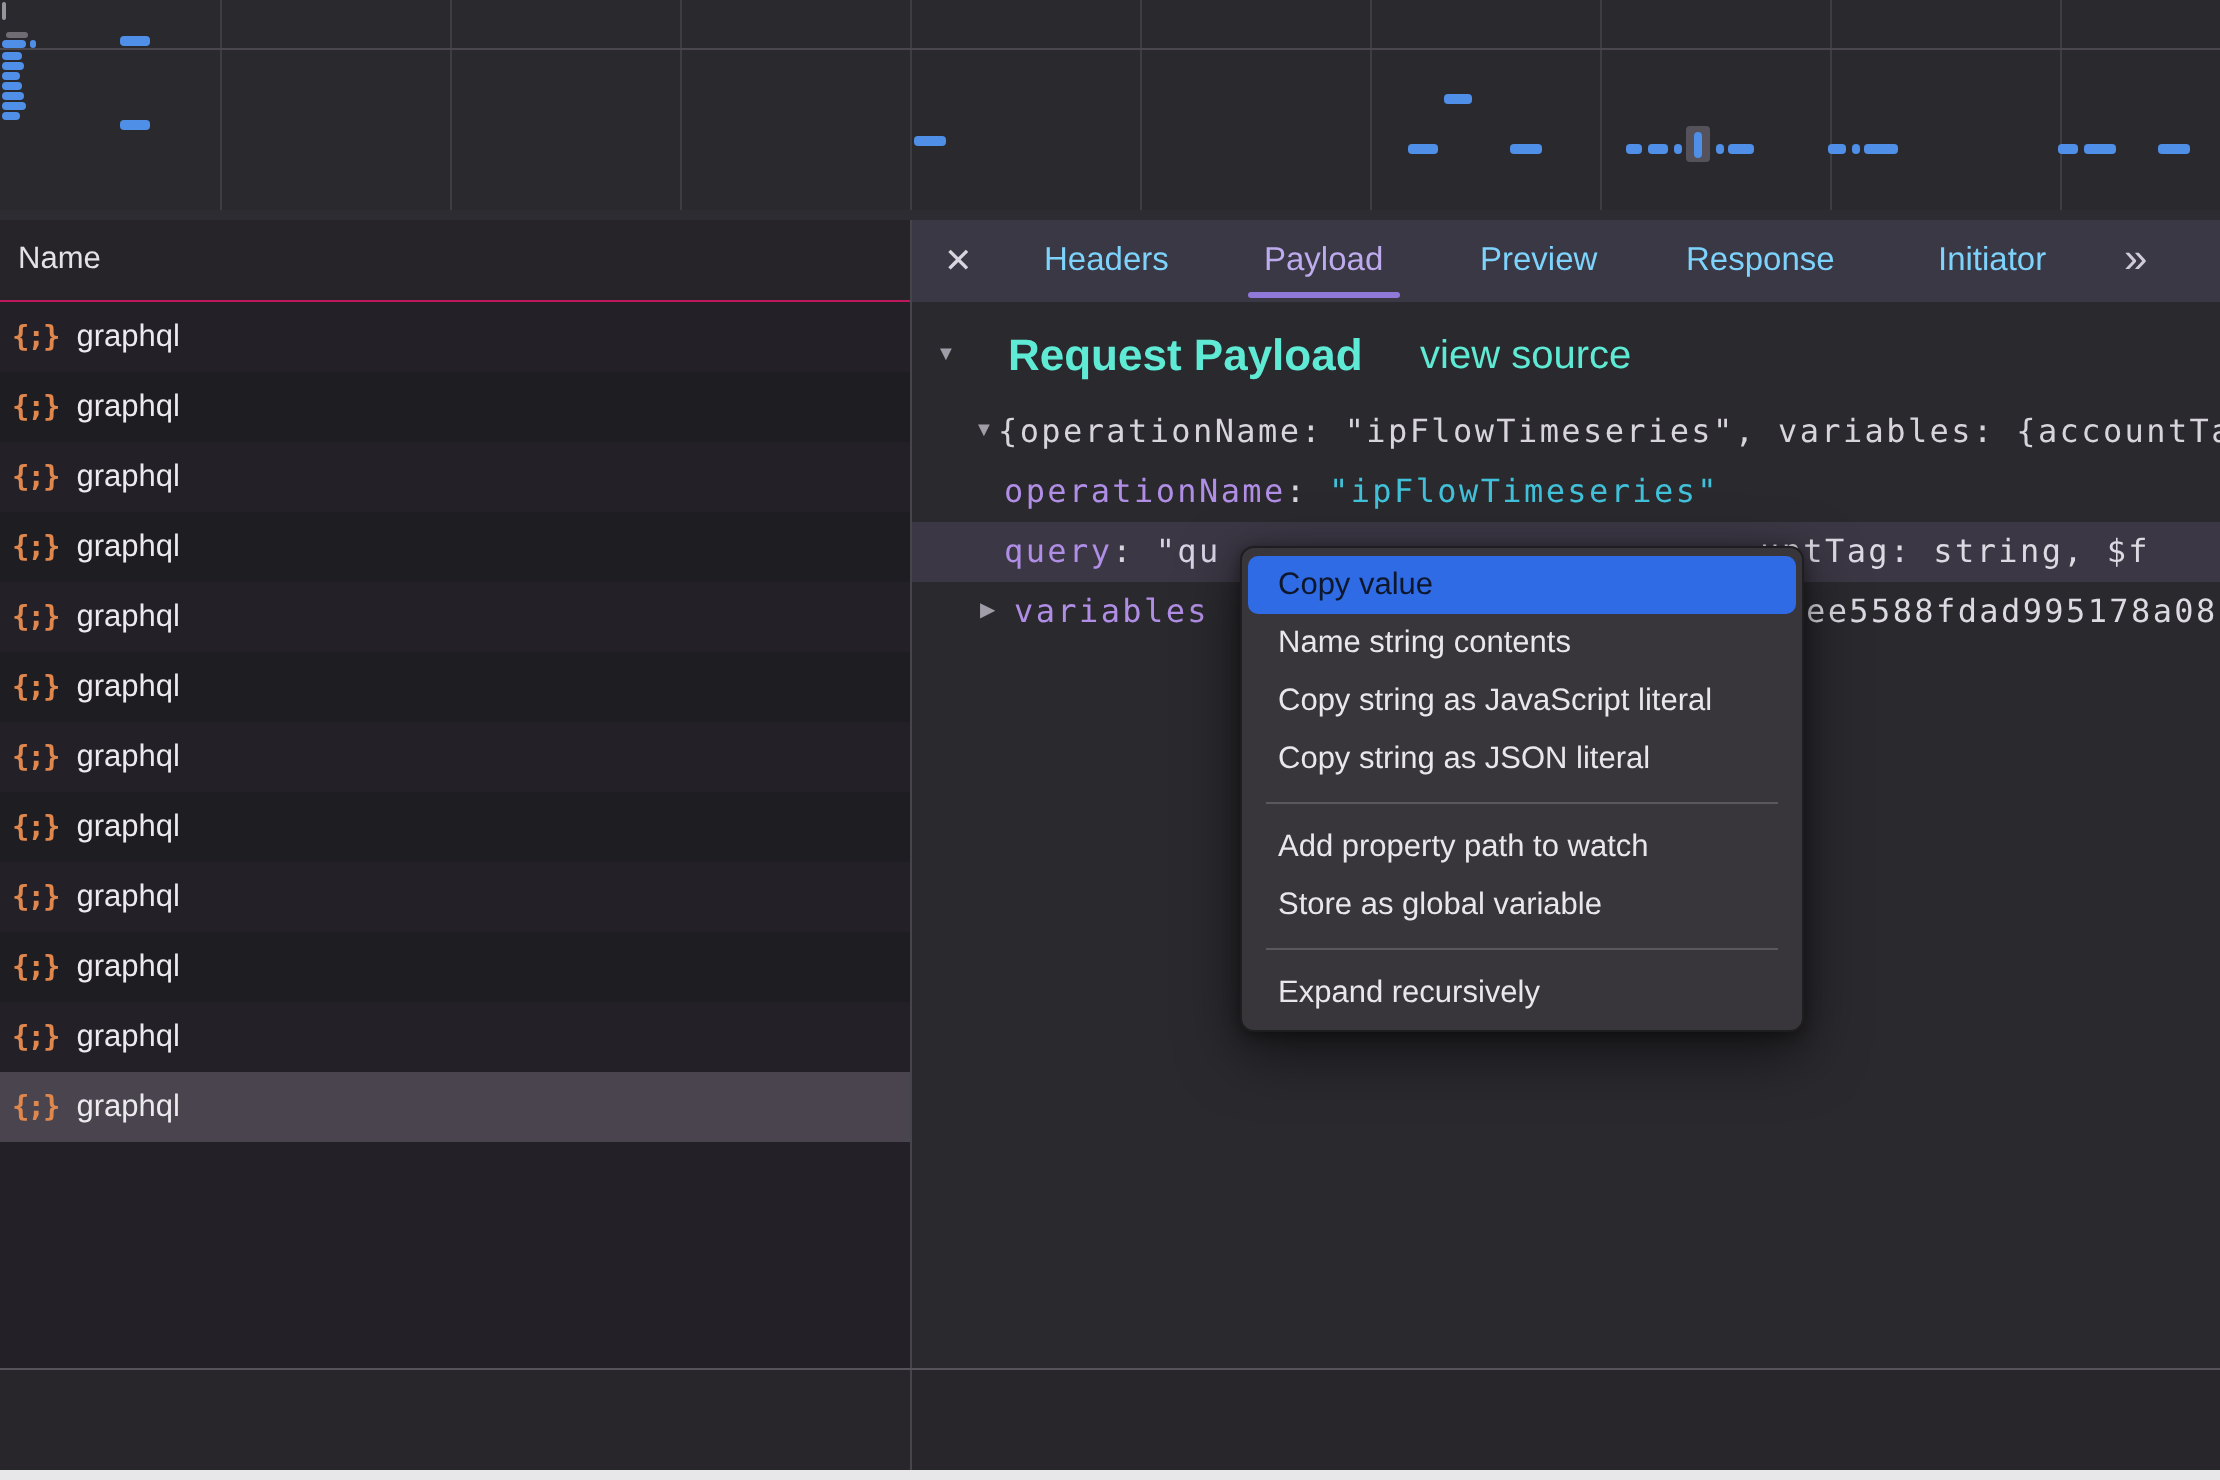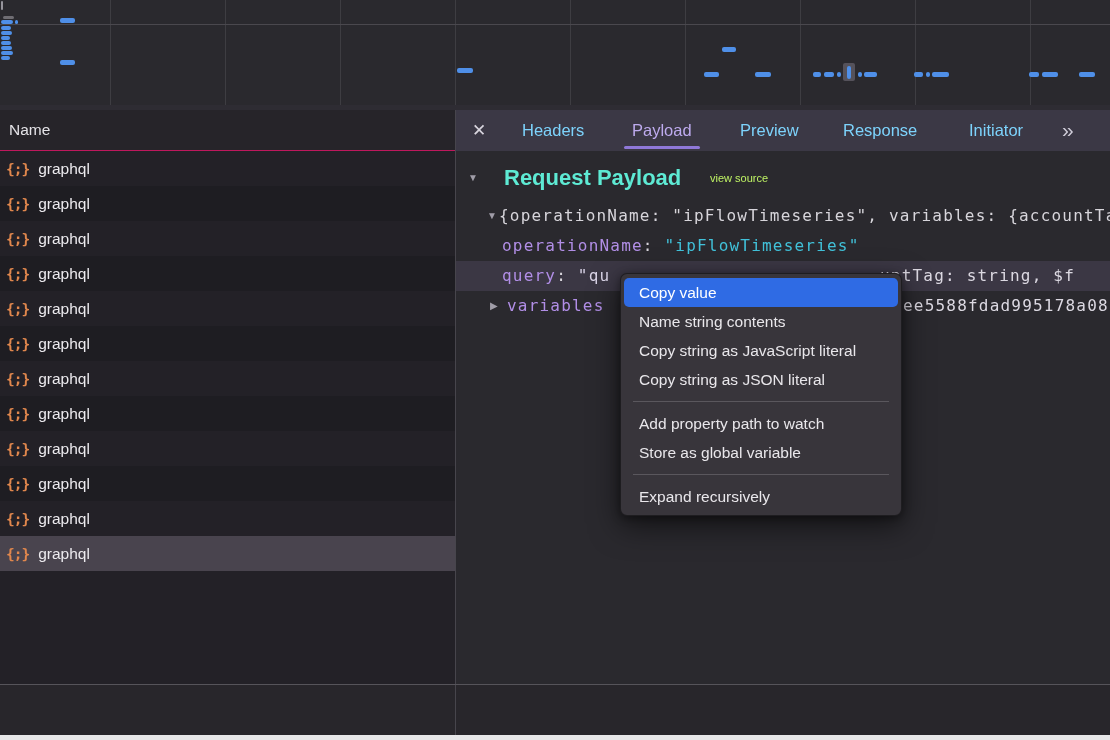--- a/index.html
+++ b/index.html
@@ -40,40 +40,40 @@
   .tab{position:absolute;top:0;height:41px;line-height:41px;font-size:16.5px;color:#7dd3fc;white-space:nowrap;}
   .tab.active{color:#beabee;text-align:center;}
   .tab.active::after{content:"";position:absolute;left:-8px;right:-8px;bottom:2px;height:3px;
     border-radius:2px;background:#8f78d8;}
   .overflow-btn{position:absolute;left:606px;top:0;height:41px;line-height:40px;font-size:21px;
     letter-spacing:-3px;color:#cfccd8;}
   
   .rp-header{position:absolute;left:0;top:53px;height:30px;line-height:30px;width:654px;}
   .rp-tri{position:absolute;left:12px;font-size:10px;color:#a09da8;}
   .rp-title{position:absolute;left:24px;font-size:22px;font-weight:bold;color:#5eead4;margin-left:24px;}
-  .rp-viewsource{position:absolute;left:254px;font-size:11px;color:#bef264;text-align:right;}
+  .rp-viewsource{position:absolute;left:254px;font-size:20px;color:#5eead4;text-align:right;}
   
   .tree-row{position:absolute;left:0;width:654px;height:30px;line-height:30px;white-space:nowrap;
     font-family:"DejaVu Sans Mono",monospace;font-size:16px;letter-spacing:1.2px;overflow:hidden;}
   .tree-row.hl{background:#3b3744;}
   .tree-tri{position:absolute;top:0;font-size:10px;letter-spacing:0;color:#a09da8;
     font-family:"Liberation Sans",sans-serif;}
   .tree-content{position:absolute;top:0;}
   .tree-frag{position:absolute;top:0;color:#dcd9e2;}
   .tk-key{color:#b18ee6;}
   .tk-plain{color:#d7d5db;}
   .tk-string{color:#41c1d9;}
   .tk-stringlight{color:#d9d3e6;}
   
   .context-menu{position:absolute;left:620px;top:273px;width:282px;background:#38353b;
     border:1px solid rgba(0,0,0,0.45);border-radius:7px;z-index:10;box-sizing:border-box;
     padding:4px 0;box-shadow:0 10px 30px rgba(0,0,0,0.55), 0 2px 8px rgba(0,0,0,0.4);}
   .mi{height:29px;line-height:29px;margin:0 3px;padding:0 15px;border-radius:5px;
     font-size:15.5px;color:#e9e7eb;white-space:nowrap;overflow:hidden;}
-  .mi.hl{background:#2f6be4;color:#ffffff;}
+  .mi.hl{background:#2f6be4;color:#0f172a;}
   .menu-sep{height:1px;background:#5a575d;margin:7px 12px;}
 </style>
 </head>
 <body>
 
 <div id="root">
 
   <div class="overview" id="overview">
       <div class="gridline" style="left: 110px;"></div>
       <div class="gridline" style="left: 225px;"></div>

